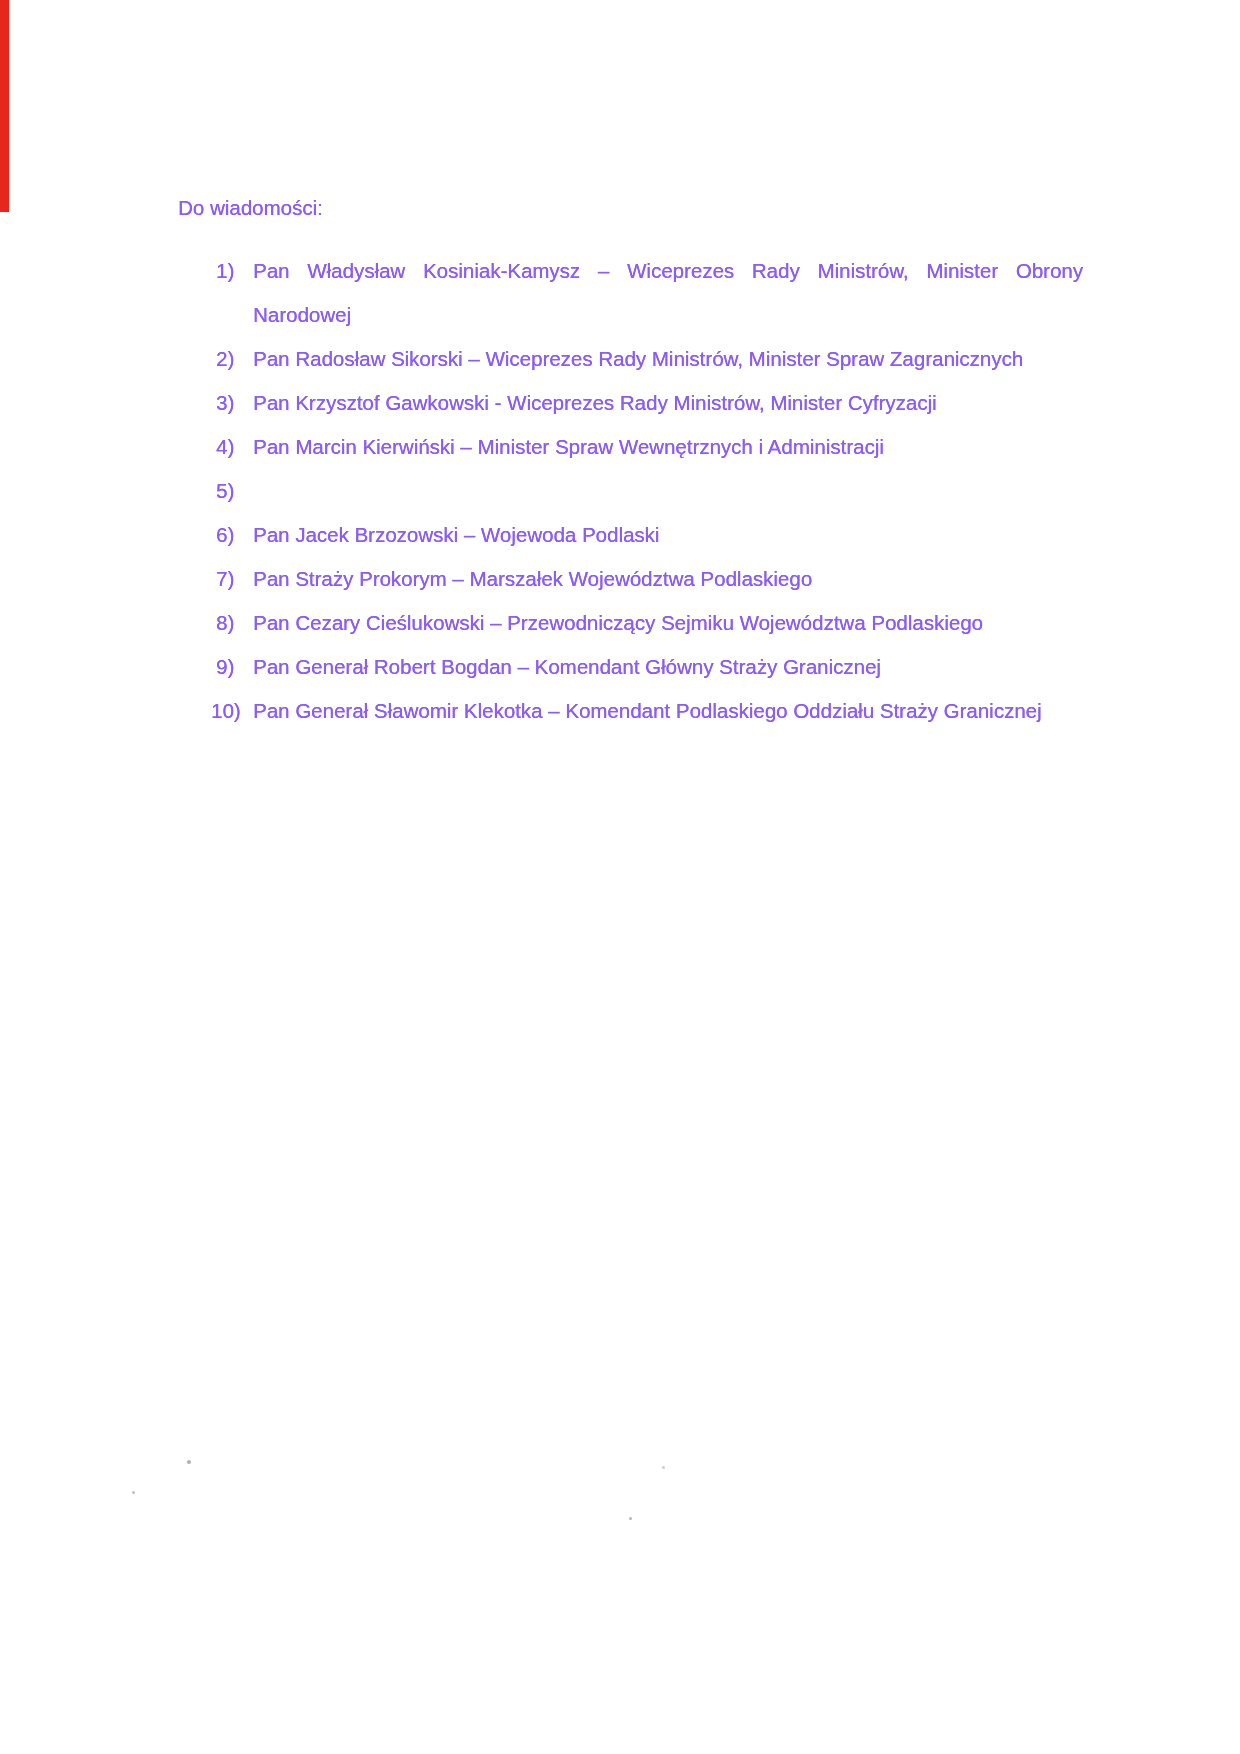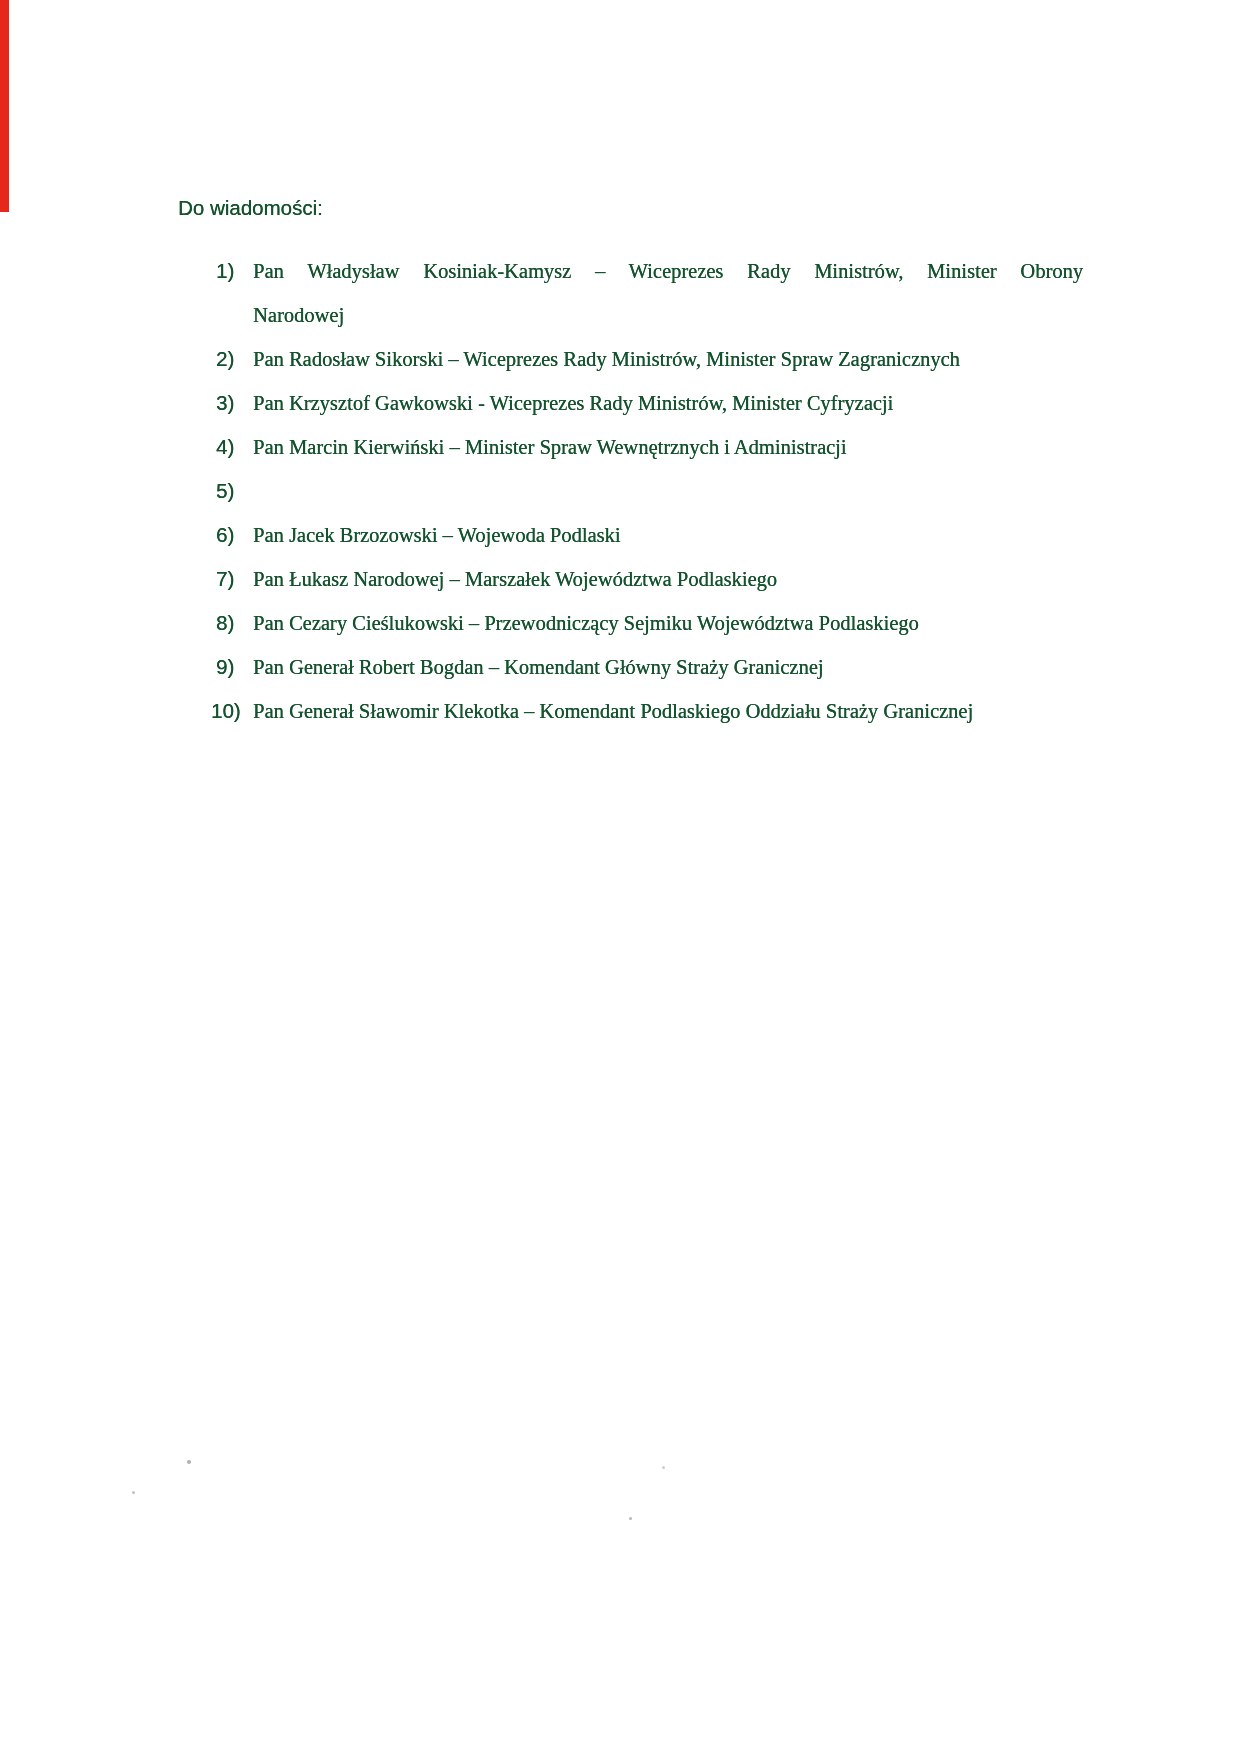--- a/index.html
+++ b/index.html
@@ -7,21 +7,21 @@
     padding: 0;
     background: #ffffff;
   }
   .page {
     position: relative;
     width: 1240px;
     height: 1754px;
     background: #ffffff;
     overflow: hidden;
     font-family: "Liberation Sans", sans-serif;
-    color: #14532d;
+    color: #8b5cf6;
     text-shadow: 0.25px 0 0 currentColor; 
   }
   
   .edge-mark {
     position: absolute;
     left: 0;
     top: 0;
     width: 9px;
     height: 212px;
     background: #e6271b;
@@ -49,21 +49,20 @@
   .num {
     flex: 0 0 37px;
     white-space: nowrap;
   }
   .item.wide-num .num {
     flex-basis: 42px;
     margin-left: -5px;
   }
   .body {
     width: 830px;
-    font-family: Liberation Serif, serif;
   }
   .body.single .l {
     display: block;
     white-space: nowrap;
   }
   
   .l1 {
     display: block;
     text-align: justify;
     text-align-last: justify;
@@ -131,21 +130,21 @@
     <div class="item">
       <span class="num">6)</span>
       <span class="body single">
         <span class="l">Pan Jacek Brzozowski – Wojewoda Podlaski</span>
       </span>
     </div>
 
     <div class="item">
       <span class="num">7)</span>
       <span class="body single">
-        <span class="l">Pan Łukasz Narodowej – Marszałek Województwa Podlaskiego</span>
+        <span class="l">Pan Straży Prokorym – Marszałek Województwa Podlaskiego</span>
       </span>
     </div>
 
     <div class="item">
       <span class="num">8)</span>
       <span class="body single">
         <span class="l">Pan Cezary Cieślukowski – Przewodniczący Sejmiku Województwa Podlaskiego</span>
       </span>
     </div>
 

